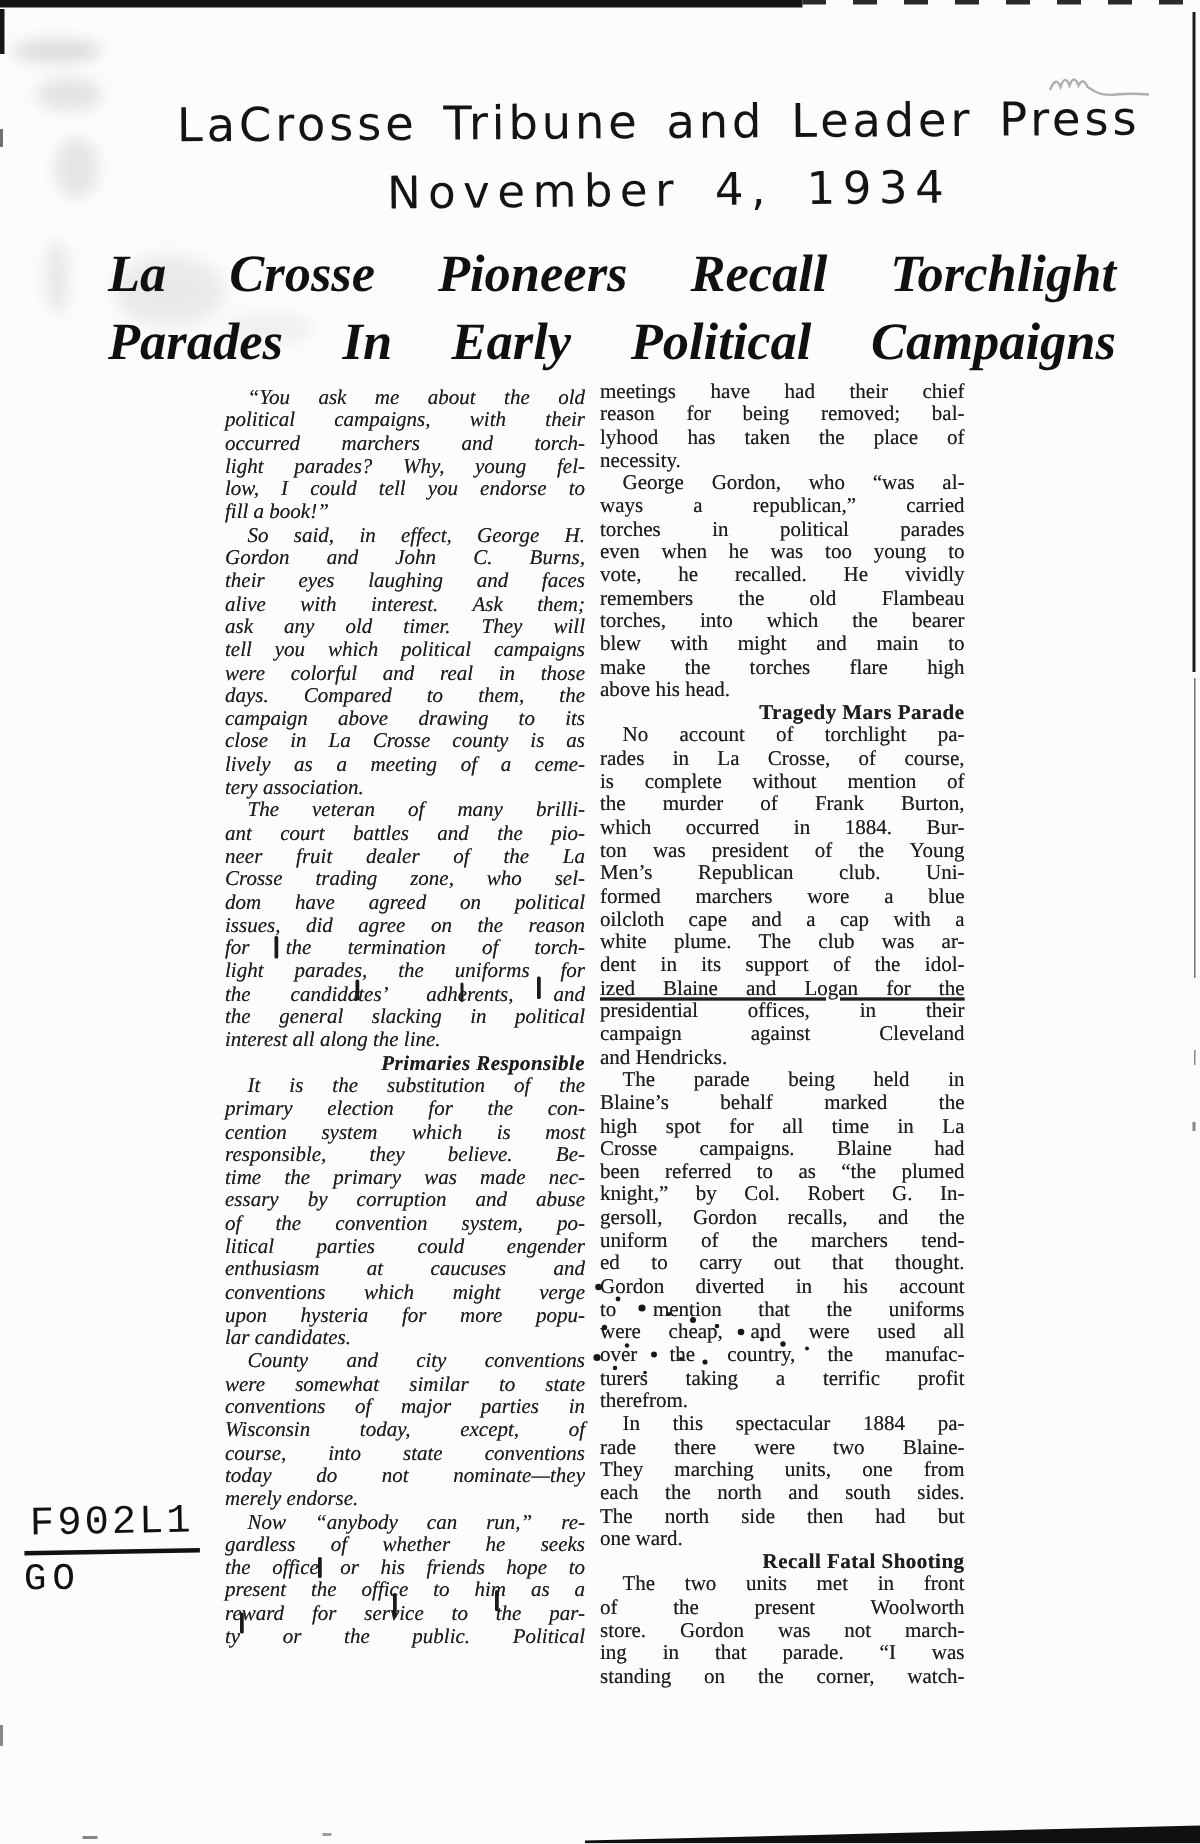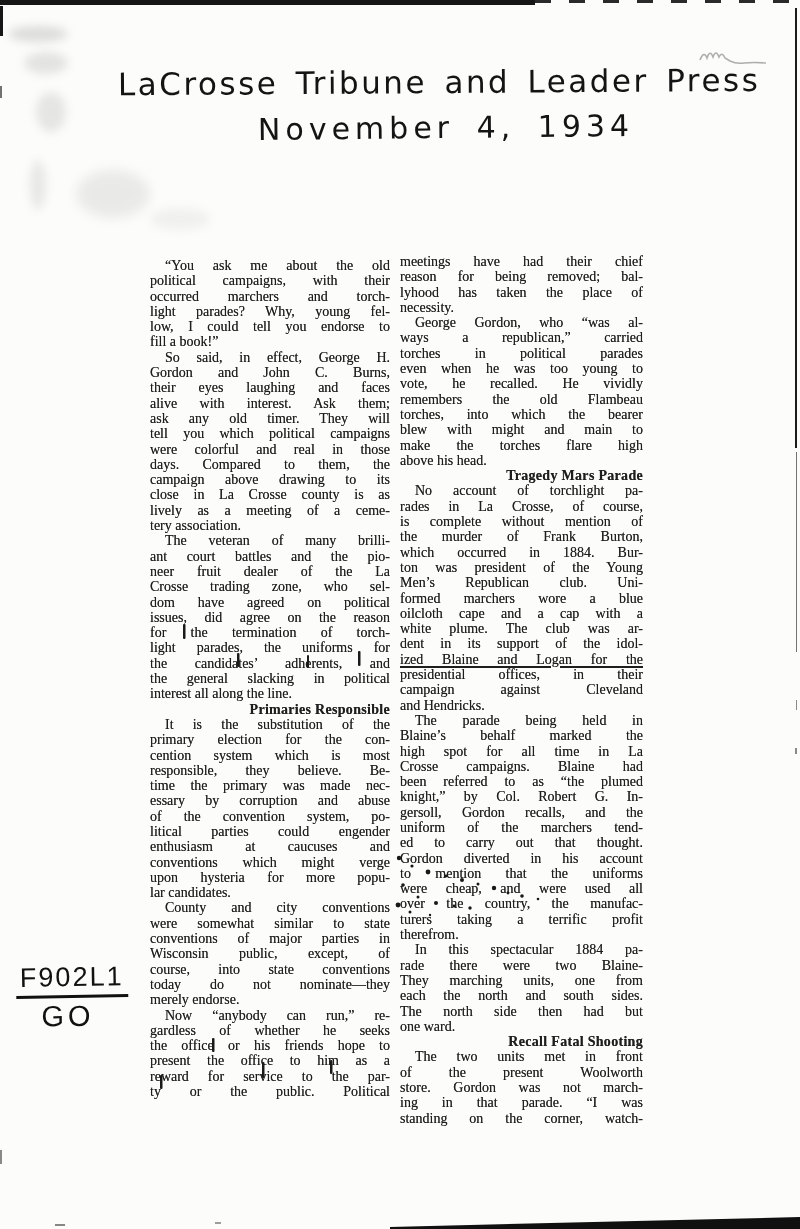--- a/index.html
+++ b/index.html
@@ -37,32 +37,32 @@
   #masthead-2{top:110px;left:258px;font-size:30px;letter-spacing:5px;word-spacing:8px;transform:rotate(-.6deg);}
   
   #headline{position:absolute;top:160px;left:72px;width:672px;color:#101010;}
   #headline .hl{
     font-style:italic;font-weight:700;font-size:35px;line-height:45px;
     text-align:justify;text-align-last:justify;
   }
   
   .col{position:absolute;color:#1e1e1e;font-size:14px;line-height:15.3px;
        text-shadow:0 0 .4px rgba(10,10,10,.65);}
-  #col-left{top:258px;left:150px;width:240px;}
+  #col-left{top:258px;left:150px;width:240px;font-style:italic;}
   #col-right{top:254px;left:400px;width:243px;}
   .line{text-align:justify;text-align-last:justify;white-space:nowrap;overflow:visible;}
   .line.endline{text-align-last:left;}
   .line.indent{padding-left:15px;}
   .line.underlined{text-decoration:underline;text-decoration-thickness:1.5px;text-underline-offset:2px;}
   .subhead{text-align:right;font-weight:700;letter-spacing:.3px;}
   
-  #margin-note{position:absolute;top:962px;left:16px;width:104px;text-align:center;color:#111;
-    font-family:Liberation Sans, sans-serif;}
+  #margin-note{position:absolute;top:1001px;left:16px;width:104px;text-align:left;color:#111;
+    font-family:Liberation Mono, monospace;}
   #margin-note .code{font-size:27px;letter-spacing:2px;border-bottom:3px solid #111;padding:0 4px 2px 4px;display:inline-block;transform:rotate(-1deg);}
-  #margin-note .below{font-size:29px;letter-spacing:4px;margin-top:2px;transform:rotate(-.5deg);}
+  #margin-note .below{font-size:25px;letter-spacing:4px;margin-top:2px;transform:rotate(-.5deg);}
   
   #artifacts{position:absolute;top:0;left:0;pointer-events:none;}
 </style>
 </head>
 <body>
 
 <div class="edge" id="top-bar"></div>
 <div class="edge" id="top-bar-right"></div>
 <div class="edge" id="left-tick1"></div>
 <div class="edge" id="left-tick2"></div>
@@ -76,20 +76,22 @@
 <div class="smudge" id="smudge-b"></div>
 <div class="smudge" id="smudge-c"></div>
 <div class="smudge" id="smudge-d"></div>
 <div class="smudge" id="headline-smudge"></div>
 <div class="smudge" id="headline-smudge2"></div>
 
 <div class="hand" id="masthead-1">LaCrosse Tribune and Leader Press</div>
 <div class="hand" id="masthead-2">November 4, 1934</div>
 
 <div id="headline">
+  <div class="hl">La Crosse Pioneers Recall Torchlight</div>
+  <div class="hl">Parades In Early Political Campaigns</div>
 </div>
 
 <div class="col" id="col-left">
     <div class="line indent">“You ask me about the old</div>
     <div class="line">political campaigns, with their</div>
     <div class="line">occurred marchers and torch-</div>
     <div class="line">light parades?  Why, young fel-</div>
     <div class="line">low, I could tell you endorse to</div>
     <div class="line endline">fill a book!”</div>
     <div class="line indent">So said, in effect, George H.</div>
@@ -124,21 +126,21 @@
     <div class="line">essary by corruption and abuse</div>
     <div class="line">of the convention system, po-</div>
     <div class="line">litical parties could engender</div>
     <div class="line">enthusiasm at caucuses and</div>
     <div class="line">conventions which might verge</div>
     <div class="line">upon hysteria for more popu-</div>
     <div class="line endline">lar candidates.</div>
     <div class="line indent">County and city conventions</div>
     <div class="line">were somewhat similar to state</div>
     <div class="line">conventions of major parties in</div>
-    <div class="line">Wisconsin public, except, of</div>
+    <div class="line">Wisconsin today, except, of</div>
     <div class="line">course, into state conventions</div>
     <div class="line">today do not nominate—they</div>
     <div class="line endline">merely endorse.</div>
     <div class="line indent">Now “anybody can run,” re-</div>
     <div class="line">gardless of whether he seeks</div>
     <div class="line">the office or his friends hope to</div>
     <div class="line">present the office to him as a</div>
     <div class="line">reward for service to the par-</div>
     <div class="line">ty or the public.  Political</div>
   </div>

